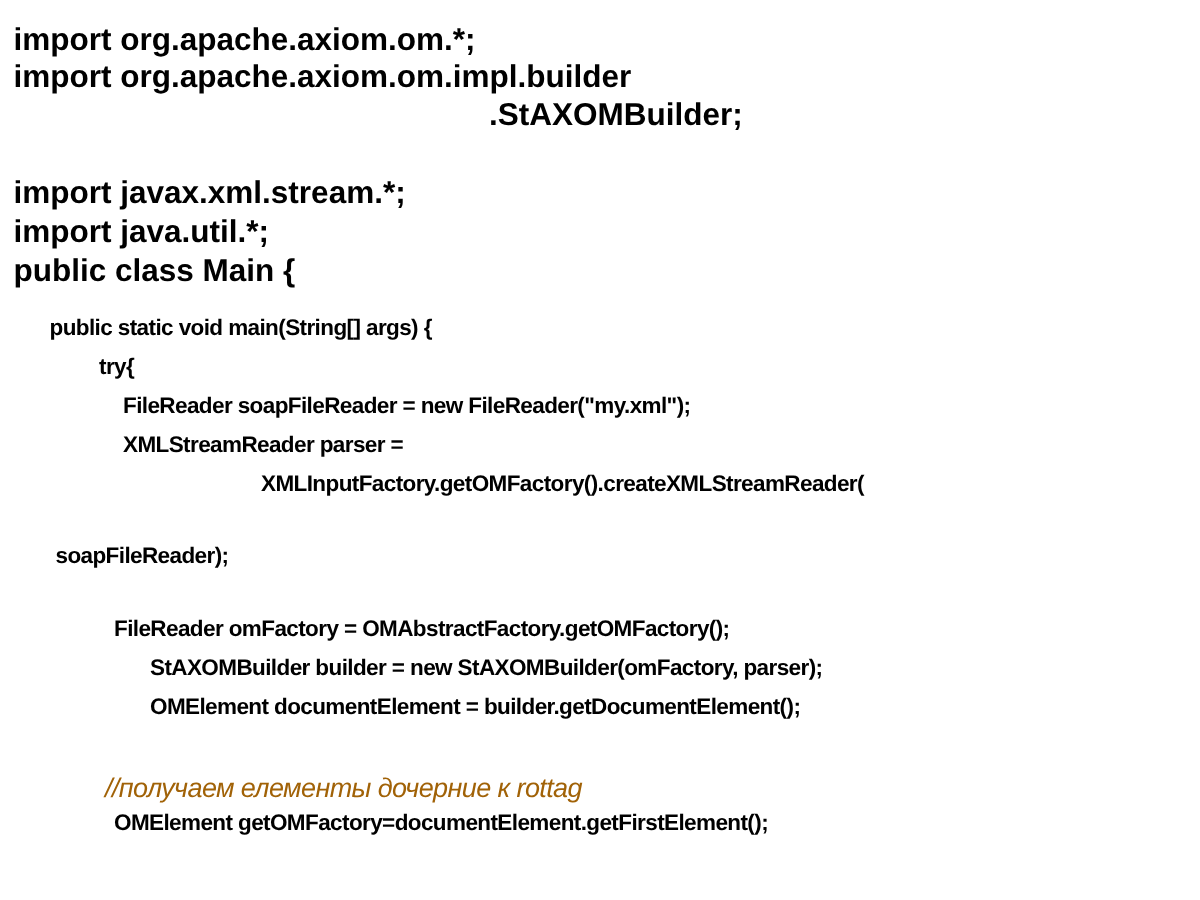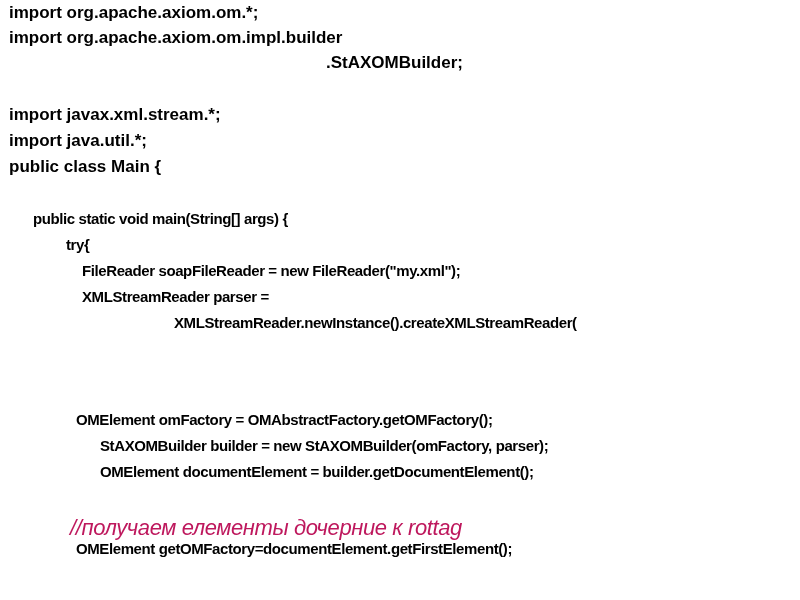--- a/index.html
+++ b/index.html
@@ -6,40 +6,41 @@
   body { width: 800px; height: 600px; overflow: hidden; position: relative; }
   .code {
     position: absolute;
     left: 0; top: 0;
     font-family: "Liberation Sans", sans-serif;
     font-weight: bold;
     color: #000000;
     white-space: pre;
   }
   .line { position: absolute; white-space: pre; }
-  .top { font-size: 17px; }
+  .top { font-size: 21px; margin-top: 12px; }
   .body { font-size: 15px; letter-spacing: -0.4px; transform-origin: 0 0; }
-  .comment { font-weight: normal; font-style: italic; font-size: 22px; letter-spacing: -0.4px; color: #be185d; }
+  .comment { font-weight: normal; font-style: italic; font-size: 18px; letter-spacing: -0.4px; color: #a16207; }
 </style>
 </head>
 <body>
 
 <div class="code">
   <div class="line top" style="left:9px; top:3px;">import org.apache.axiom.om.*;</div>
   <div class="line top" style="left:9px; top:28px;">import org.apache.axiom.om.impl.builder</div>
   <div class="line top" style="left:326px; top:53px;">.StAXOMBuilder;</div>
   <div class="line top" style="left:9px; top:105px;">import javax.xml.stream.*;</div>
   <div class="line top" style="left:9px; top:131px;">import java.util.*;</div>
   <div class="line top" style="left:9px; top:157px;">public class Main {</div>
 
   <div class="line body" style="left:33px; top:210px;">public static void main(String[] args) {</div>
   <div class="line body" style="left:66px; top:236px;">try{</div>
   <div class="line body" style="left:82px; top:262px;">FileReader soapFileReader = new FileReader("my.xml");</div>
   <div class="line body" style="left:82px; top:288px;">XMLStreamReader parser =</div>
-  <div class="line body" style="left:174px; top:314px;">XMLStreamReader.newInstance().createXMLStreamReader(</div>
+  <div class="line body" style="left:174px; top:314px;">XMLInputFactory.getOMFactory().createXMLStreamReader(</div>
+  <div class="line body" style="left:37px; top:362px;">soapFileReader);</div>
 
-  <div class="line body" style="left:76px; top:411px;">OMElement omFactory = OMAbstractFactory.getOMFactory();</div>
+  <div class="line body" style="left:76px; top:411px;">FileReader omFactory = OMAbstractFactory.getOMFactory();</div>
   <div class="line body" style="left:76px; top:437px;margin-left:24px;">StAXOMBuilder builder = new StAXOMBuilder(omFactory, parser);</div>
   <div class="line body" style="left:82px; top:463px;margin-left:18px;">OMElement documentElement = builder.getDocumentElement();</div>
 
   <div class="line comment" style="left:70px; top:515px;">//получаем елементы дочерние к rottag</div>
   <div class="line body" style="left:76px; top:540px;">OMElement getOMFactory=documentElement.getFirstElement();</div>
 </div>
 
 </body></html>

